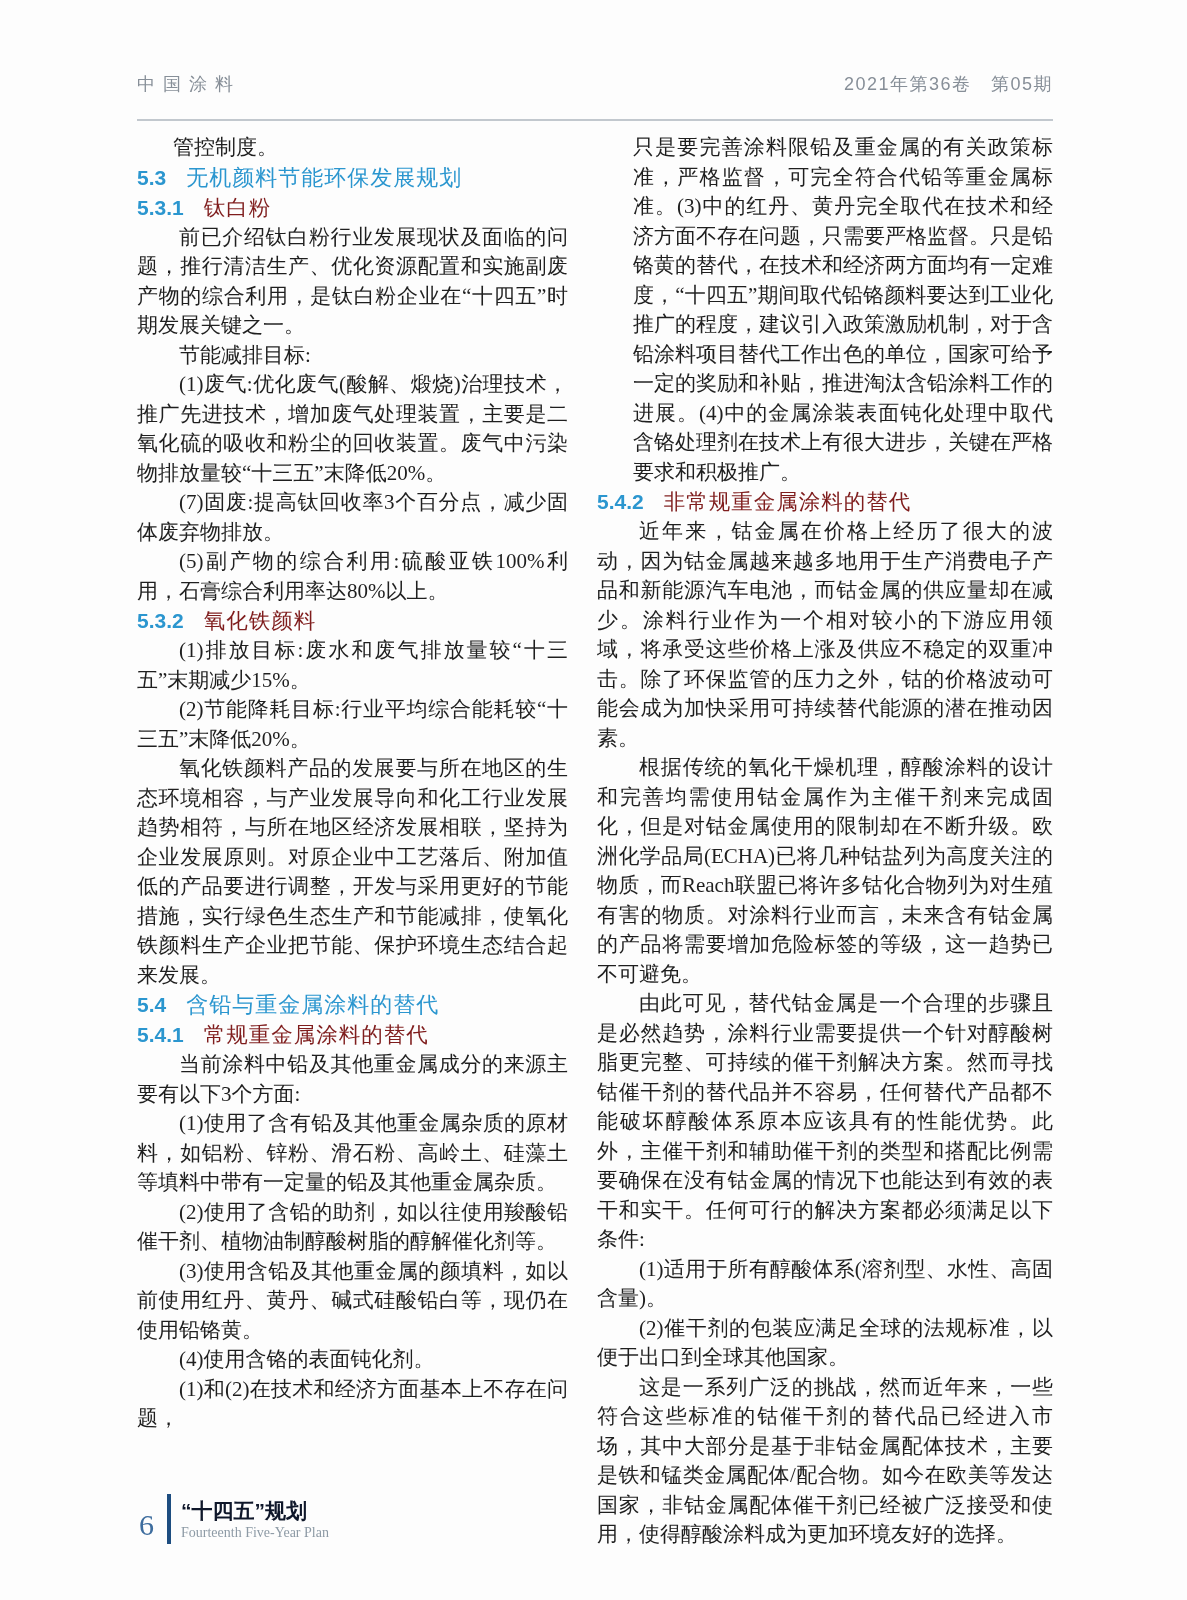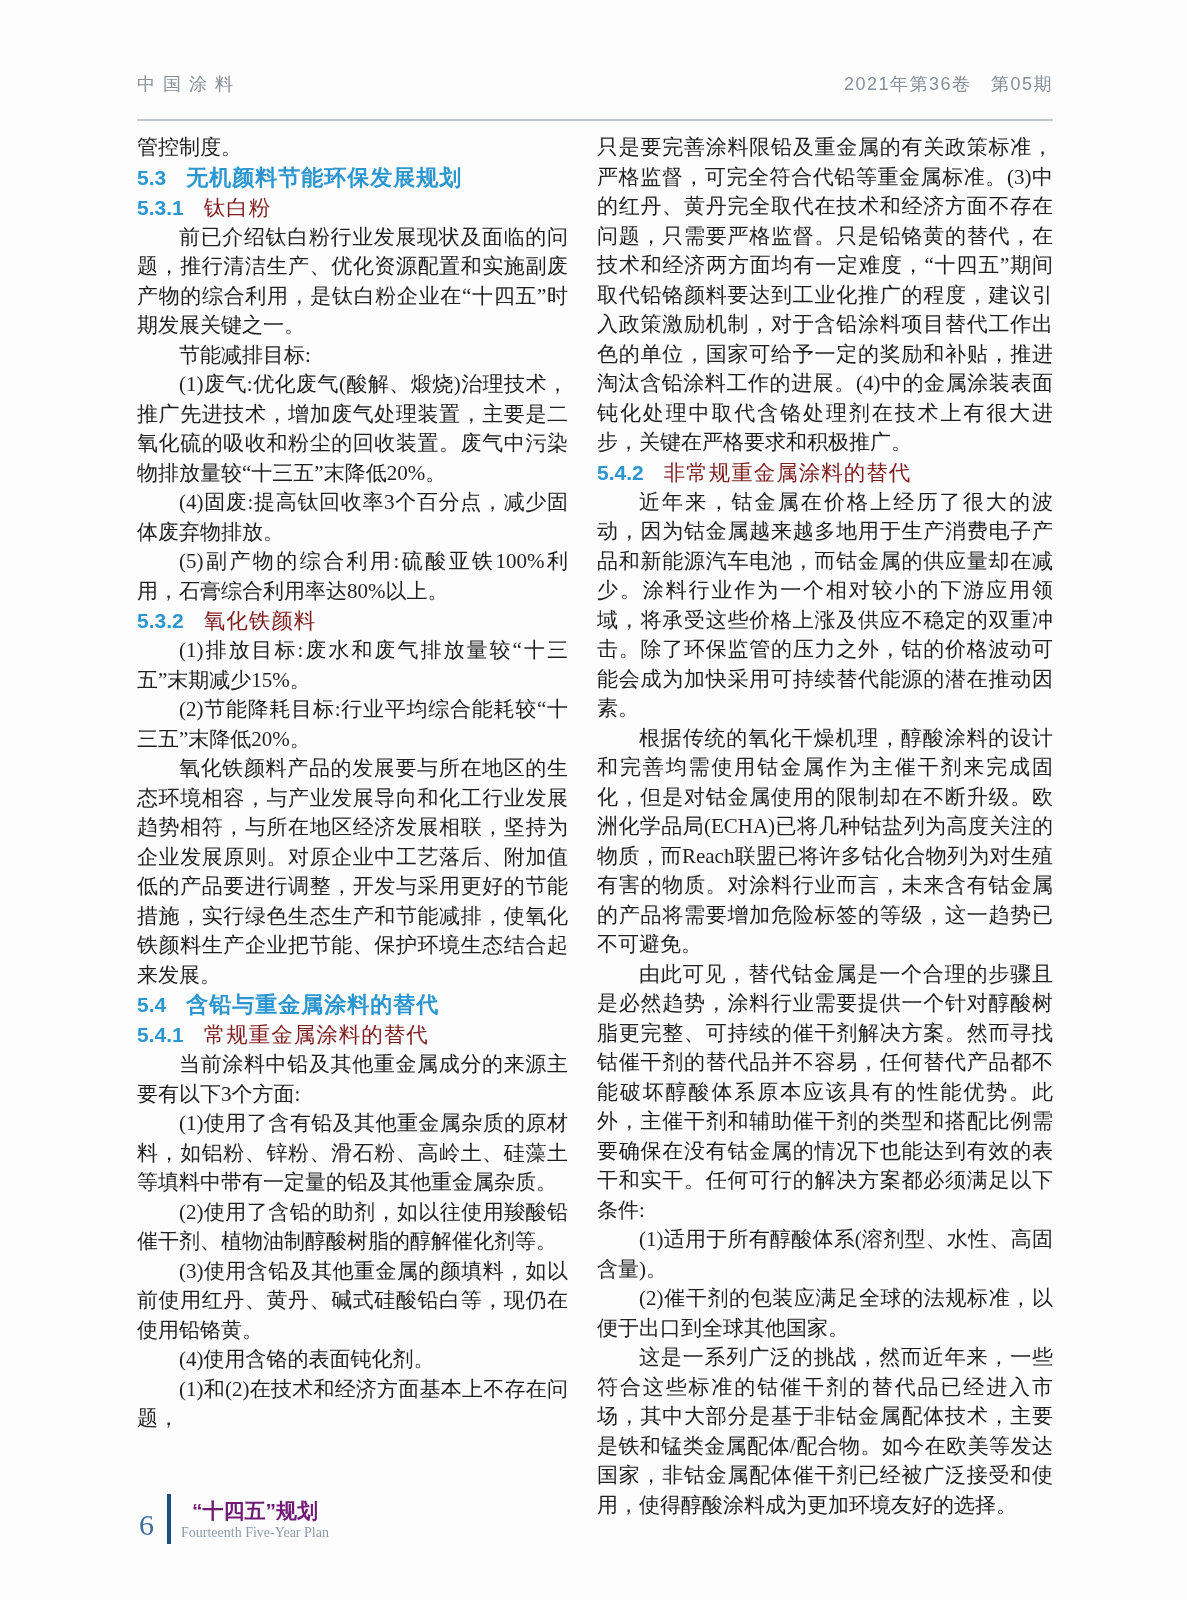--- a/index.html
+++ b/index.html
@@ -20,42 +20,42 @@
   .issue-info   { font-size:18px; color:#878f98; letter-spacing:1.5px; }
   
   .content {
     position:absolute; left:137px; top:133px; width:916px;
     display:flex; gap:29px;
   }
   .col { font-size:21px; line-height:29.5px; text-align:justify; }
   .col-left  { width:431px; }
   .col-right { width:456px; }
   .para { text-indent:2em; }
-  .cont { text-indent:0; }
+  .cont { text-indent:0;margin-left:36px; }
   .h2, .h3 { line-height:30px; text-align:left; }
   .h2 .h-num, .h3 .h-num {
     font-family:"Liberation Sans","DejaVu Sans",sans-serif;
     color:#2b96cf; font-weight:bold; font-size:21px; margin-right:20px;
   }
   .h2 .h-title {
     font-family:"Liberation Sans","DejaVu Sans",sans-serif;
-    color:#2b96cf; font-weight:bold; font-size:22px; letter-spacing:1px;
+    color:#2b96cf; font-weight:normal; font-size:22px; letter-spacing:1px;
   }
   .h3 .h-title { color:#7f1d1d; font-size:21.5px; letter-spacing:1px; }
   
   .footer { position:absolute; left:139px; top:1494px; display:flex; }
   .f-num {
     font-size:30px; color:#3e6d9e; line-height:1;
     align-self:flex-end; margin:0 13px 4px 0;
   }
   .f-bar { width:4px; height:50px; background:#1d4d80; margin-right:10px; }
   .f-text { display:flex; flex-direction:column; justify-content:center; }
   .f-title {
     font-family:"Liberation Sans","DejaVu Sans",sans-serif;
-    font-weight:bold; font-size:21px; color:#701a75; line-height:27px;text-align:center;
+    font-weight:bold; font-size:21px; color:#0f172a; line-height:27px;
   }
   .f-sub { font-size:14px; color:#8d9aa5; line-height:18px;text-align:center; }
 </style>
 </head>
 <body>
 
 <div class="page">
 
   <div class="header">
     <span class="journal-name">中国涂料</span>
@@ -68,21 +68,21 @@
       <p class="cont">管控制度。</p>
       <div class="h2">
         <span class="h-num">5.3</span><span class="h-title">无机颜料节能环保发展规划</span>
       </div>
       <div class="h3">
         <span class="h-num">5.3.1</span><span class="h-title">钛白粉</span>
       </div>
       <p class="para">前已介绍钛白粉行业发展现状及面临的问题，推行清洁生产、优化资源配置和实施副废产物的综合利用，是钛白粉企业在“十四五”时期发展关键之一。</p>
       <p class="para">节能减排目标:</p>
       <p class="para">(1)废气:优化废气(酸解、煅烧)治理技术，推广先进技术，增加废气处理装置，主要是二氧化硫的吸收和粉尘的回收装置。废气中污染物排放量较“十三五”末降低20%。</p>
-      <p class="para">(4)固废:提高钛回收率3个百分点，减少固体废弃物排放。</p>
+      <p class="para">(7)固废:提高钛回收率3个百分点，减少固体废弃物排放。</p>
       <p class="para">(5)副产物的综合利用:硫酸亚铁100%利用，石膏综合利用率达80%以上。</p>
       <div class="h3">
         <span class="h-num">5.3.2</span><span class="h-title">氧化铁颜料</span>
       </div>
       <p class="para">(1)排放目标:废水和废气排放量较“十三五”末期减少15%。</p>
       <p class="para">(2)节能降耗目标:行业平均综合能耗较“十三五”末降低20%。</p>
       <p class="para">氧化铁颜料产品的发展要与所在地区的生态环境相容，与产业发展导向和化工行业发展趋势相符，与所在地区经济发展相联，坚持为企业发展原则。对原企业中工艺落后、附加值低的产品要进行调整，开发与采用更好的节能措施，实行绿色生态生产和节能减排，使氧化铁颜料生产企业把节能、保护环境生态结合起来发展。</p>
       <div class="h2">
         <span class="h-num">5.4</span><span class="h-title">含铅与重金属涂料的替代</span>
       </div>

